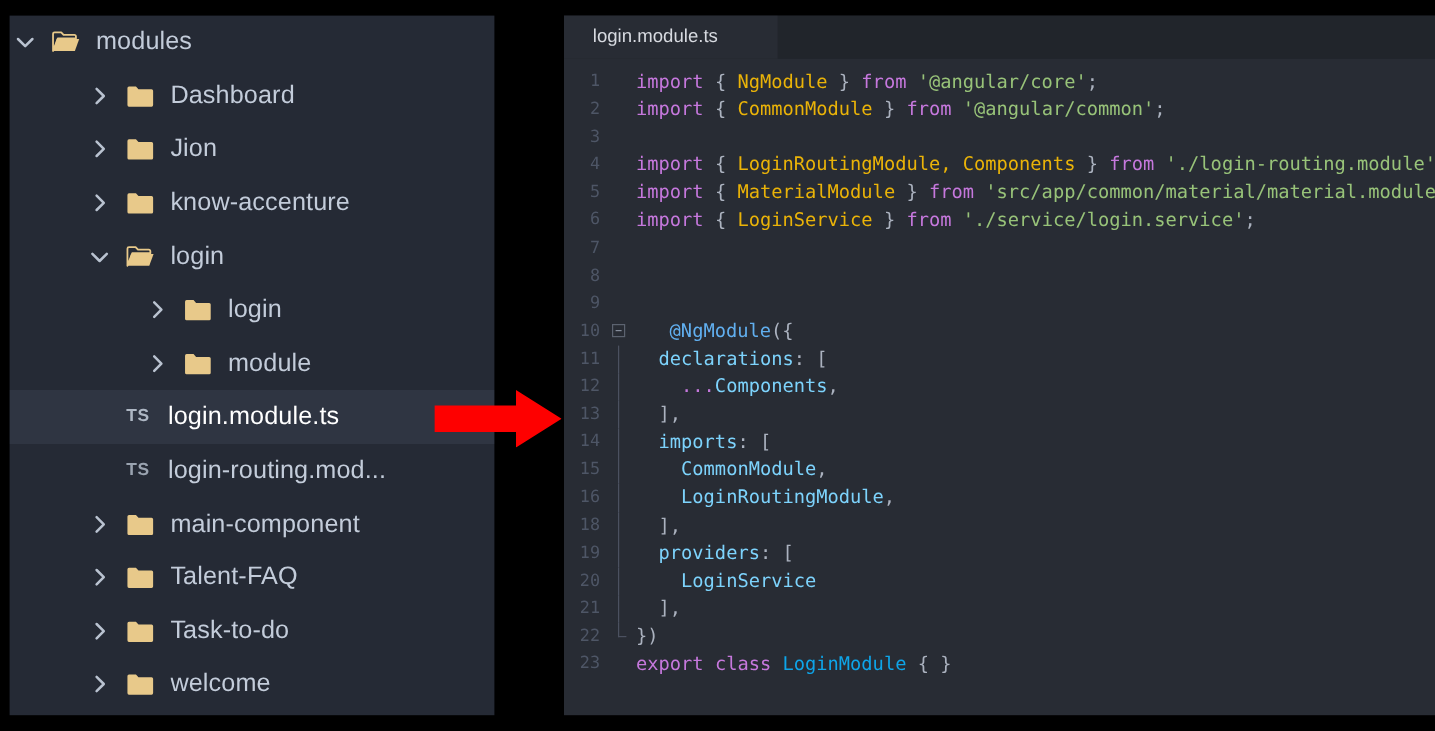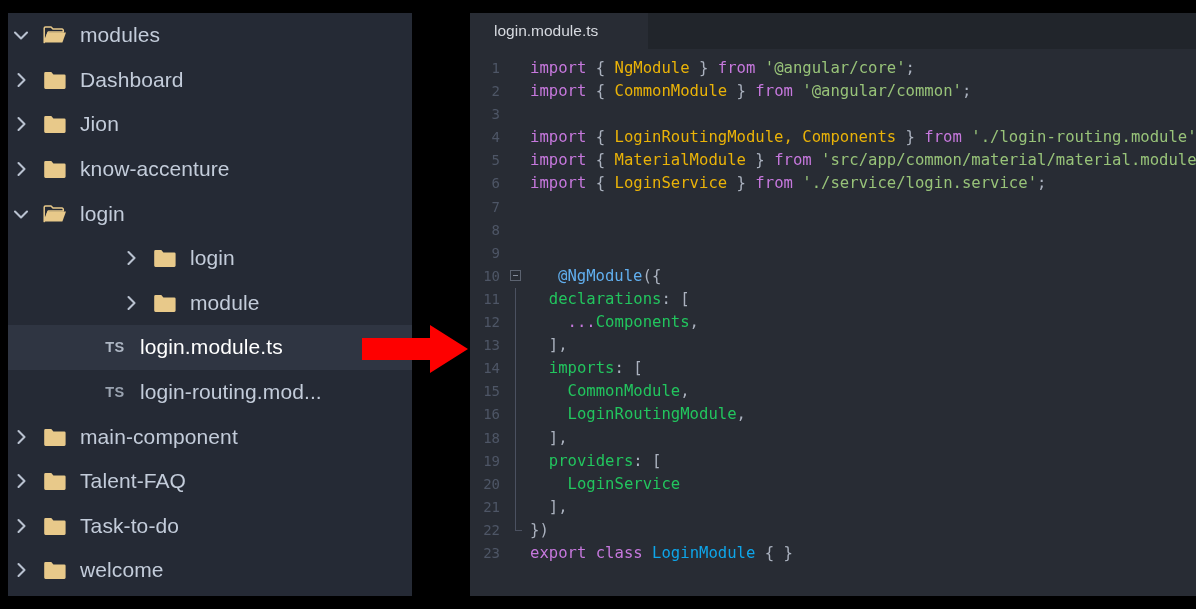--- a/index.html
+++ b/index.html
@@ -79,21 +79,21 @@
   .tree-row.selected .ts-ico { color: #aeb7c4; }
 
   .tree-label {
     margin-left: 12px;
     overflow: hidden;
     text-overflow: ellipsis;
   }
 
   
   .lvl0 { }
-  .lvl1 { }
+  .lvl1 { padding-left: 62px; }
   .lvl2 { padding-left: 110px; }
   .lvl2f { padding-left: 60px; }
 
   
   #editor-panel {
     position: absolute;
     left: 470px;
     top: 13px;
     width: 726px;
     height: 583px;
@@ -195,21 +195,21 @@
   }
   .code-text { padding-left: 6px; }
 
   
   .kw   { color: #c678dd; }
   .typ  { color: #eab308; }
   .str  { color: #98c379; }
   .pun  { color: #abb2bf; }
   .dec  { color: #61afef; margin-left: 28px; }
   .cls  { color: #0ea5e9; }
-  .prop { color: #22c55e; }
+  .prop { color: #7dd3fc; }
 
   
   #pointer-arrow {
     position: absolute;
     left: 362px;
     top: 325px;
     width: 106px;
     height: 48px;
     pointer-events: none;
   }

